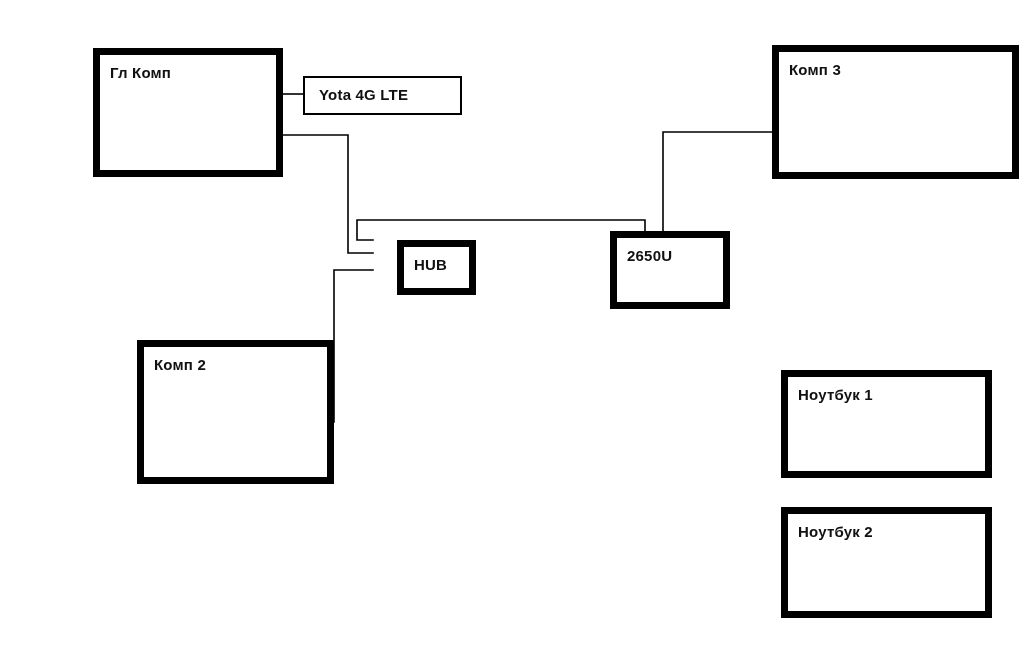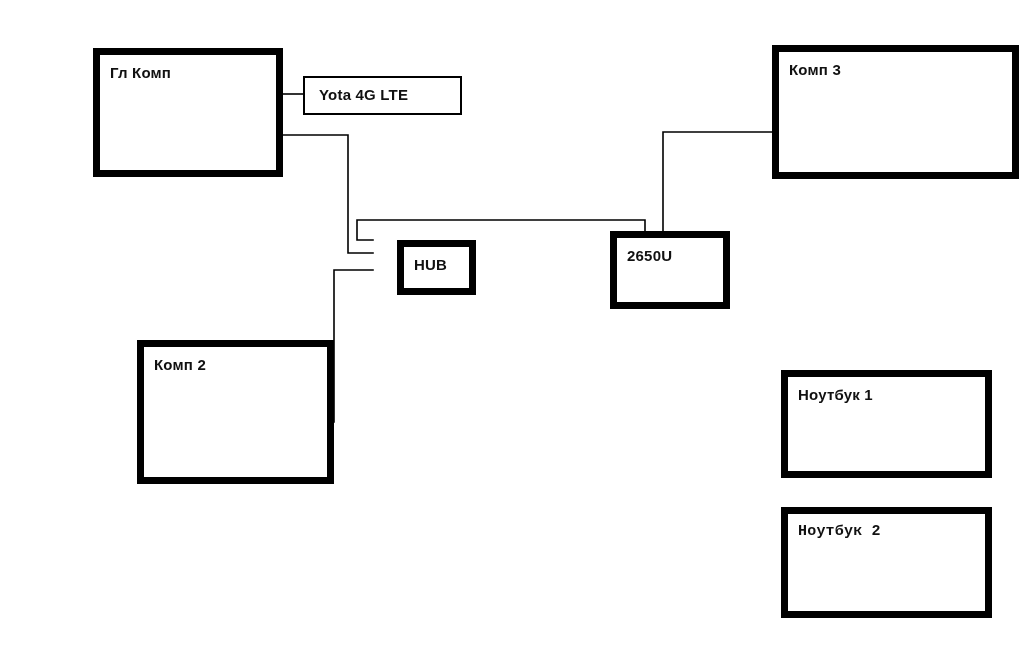--- a/index.html
+++ b/index.html
@@ -81,17 +81,17 @@
   </div>
 
   <div class="node" style="left: 89px; top: 340px; width: 197px; height: 144px; margin-left: 48px;">
     <span class="node-label">Комп 2</span>
   </div>
 
   <div class="node" style="left: 781px; top: 370px; width: 211px; height: 108px; text-align: right;">
     <span class="node-label">Ноутбук 1</span>
   </div>
 
-  <div class="node" style="left: 781px; top: 507px; width: 211px; height: 111px; font-family: Liberation Mono, monospace;">
+  <div class="node" style="left: 781px; top: 507px; width: 211px; height: 111px;">
     <span class="node-label">Ноутбук 2</span>
   </div>
 
 </div>
 
 </body></html>

